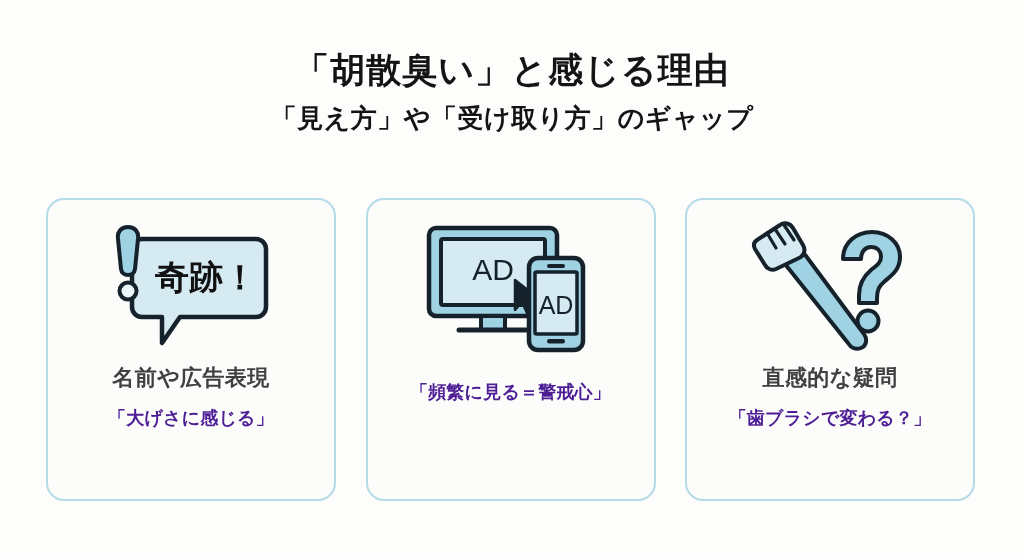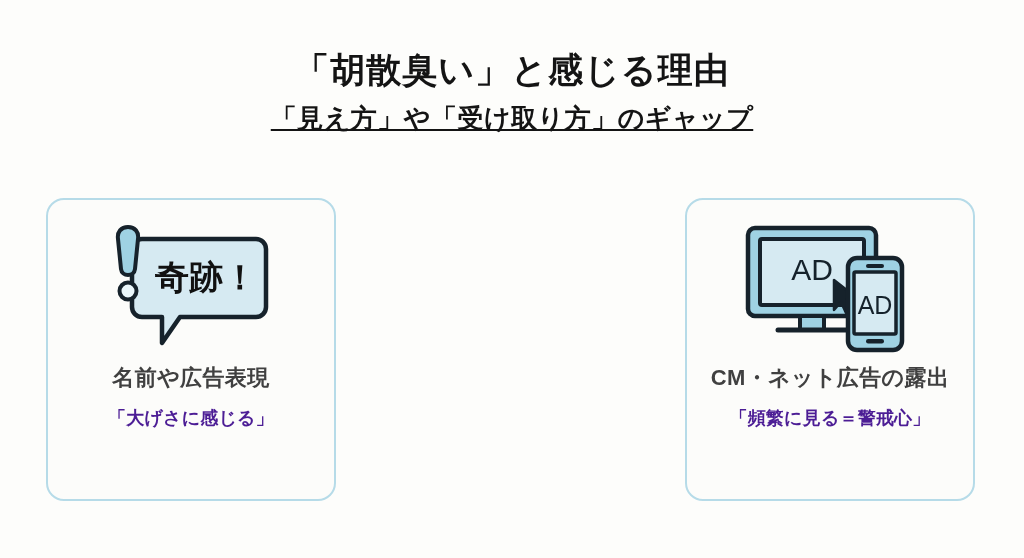--- a/index.html
+++ b/index.html
@@ -32,21 +32,20 @@
     color: #141414;
     margin: 0;
   }
   .subtitle {
     font-size: 26px;
     font-weight: 700;
     letter-spacing: 0.5px;
     line-height: 1.3;
     color: #141414;
     margin: 10px 0 0 0;
-    text-decoration: underline;
   }
   .cards {
     position: absolute;
     left: 46px;
     top: 198px;
     width: 929px;
     height: 303px;
     display: flex;
     justify-content: space-between;
   }
@@ -139,19 +138,36 @@
 
           <rect x="114" y="54" width="42" height="62" rx="1.5" fill="#d6eaf2" stroke="#16222b" stroke-width="3.5"></rect>
 
           <rect x="126" y="46" width="18" height="4" rx="2" fill="#16222b"></rect>
 
           <rect x="126" y="121" width="18" height="4.5" rx="2.2" fill="#16222b"></rect>
 
           <text x="135" y="96" text-anchor="middle" font-family="'Liberation Sans','DejaVu Sans',sans-serif" font-size="25" font-weight="500" fill="#15222b">AD</text>
         </svg>
       </div>
-      <div class="card-title">CM・ネット広告の露出</div>
       <div class="card-sub">「頻繁に見る＝警戒心」</div>
     </div>
 
+    <div class="card">
+      <div class="icon-area">
+        <svg width="180" height="130" viewBox="0 0 180 130">
+
+          <path d="M42 30 C50 24 61 27 66 35 L124 113 C128 119 126 125 121 127 C116 129 111 127 108 122 L49 48 C44 42 38 36 42 30 Z" fill="#9fd2e3" stroke="#16222b" stroke-width="4" stroke-linejoin="round"></path>
+
+          <path d="M17 19 L40 4 C44 1 50 2 53 7 L63 24 C66 29 64 35 59 37 L36 48 C32 50 27 48 25 44 L15 28 C13 24 14 21 17 19 Z" fill="#d6eaf2" stroke="#16222b" stroke-width="4" stroke-linejoin="round"></path>
+
+          <path d="M27 12 L36 27 M35 8 L45 23 M44 4 L54 19" stroke="#16222b" stroke-width="3.2" stroke-linecap="round"></path>
+
+          <path d="M103 38 C103 21 117 11 132 11 C148 11 160 22 160 36 C160 49 151 55 145 60 C139 65 137 69 137 77 L137 82 L119 82 L119 74 C119 62 124 55 131 49 C136 45 141 42 141 36 C141 30 137 26 131 26 C125 26 121 31 121 38 Z" fill="#9fd2e3" stroke="#16222b" stroke-width="4" stroke-linejoin="round"></path>
+
+          <circle cx="128" cy="100" r="10.5" fill="#9fd2e3" stroke="#16222b" stroke-width="4"></circle>
+        </svg>
+      </div>
+      <div class="card-title">直感的な疑問</div>
+      <div class="card-sub">「歯ブラシで変わる？」</div>
+    </div>
 
   </div>
 </div>
 
 </body></html>

